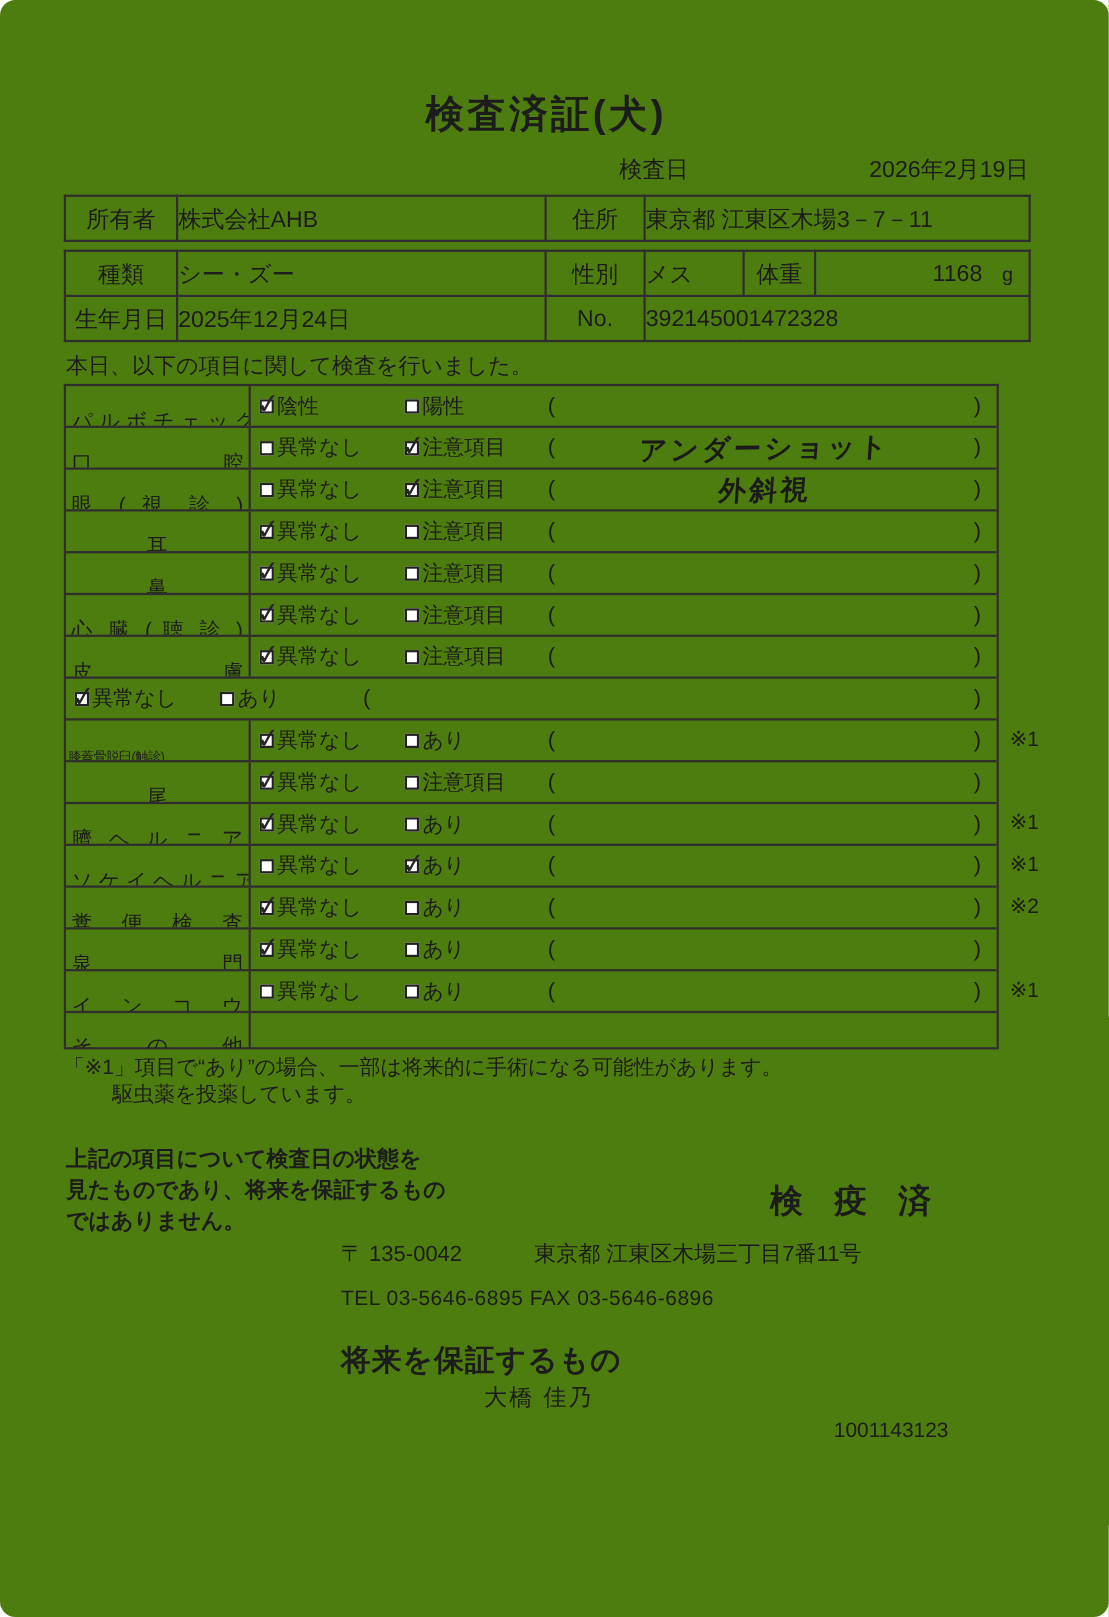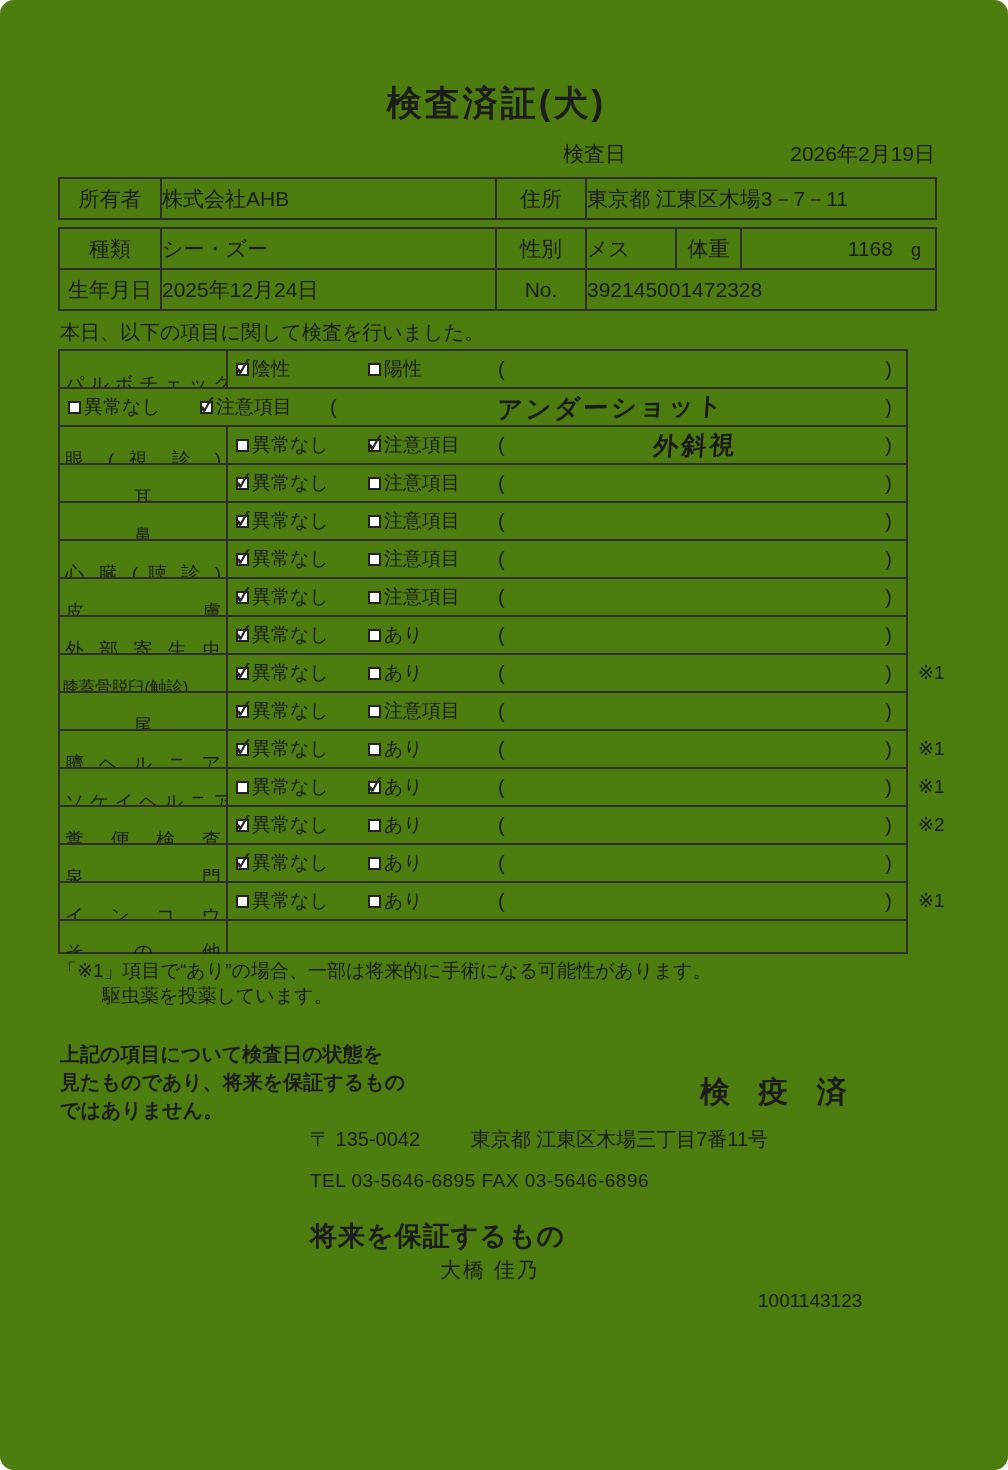--- a/index.html
+++ b/index.html
@@ -33,21 +33,21 @@
 
   .chk { position:absolute; top:349px; left:0; width:850px; box-sizing:border-box;
          border:2px solid #2e2e2e; border-bottom:none; }
   .chk-row { position:relative; display:flex; height:38px; box-sizing:border-box;
              border-bottom:2px solid #2e2e2e; align-items:stretch; }
   .chk-row.short { height:33px; }
   .chk-label { width:168px; flex:none; border-right:2px solid #2e2e2e; box-sizing:border-box;
                font-size:19px; line-height:34px; padding:16px 5px; overflow:hidden; white-space:nowrap; }
   .chk-label.justify { text-align:justify; text-align-last:justify; }
   .chk-label.center { text-align:center; text-align-last:center; }
-  .chk-label.tight { font-size:17px; letter-spacing:-0.5px; padding-left:2px; }
+  .chk-label.tight { font-size:12px; letter-spacing:-0.5px; padding-left:2px; }
   .short .chk-label { line-height:29px; }
   .chk-body { flex:1; display:flex; align-items:center; padding-left:8px; font-size:19px; }
   .opt { display:flex; align-items:center; }
   .opt1 { width:132px; flex:none; }
   .opt2 { width:130px; flex:none; }
   .box { width:13px; height:13px; border:2px solid #222; margin-right:3px; position:relative; flex:none; box-sizing:border-box; background:#fff; }
   .box.checked::after { content:"✓"; position:absolute; left:-5px; top:-13px; font-size:26px;
                         font-weight:bold; color:#262626; transform:rotate(-6deg); }
   .paren-group { flex:1; display:flex; align-items:center; padding-right:14px; font-size:20px; }
   .paren-text { flex:1; text-align:center; }
@@ -56,21 +56,21 @@
   .remark { position:absolute; left:858px; top:6px; font-size:19px; white-space:nowrap; }
 
   .footnotes { position:absolute; top:958px; left:0; font-size:19px; line-height:25px; }
   .fn-indent { padding-left:44px; }
 
   .disclaimer { position:absolute; top:1040px; left:2px; font-size:20px; line-height:28px; font-weight:600; }
 
   .stamp { position:absolute; top:1072px; left:642px; font-size:30px; letter-spacing:10px; font-weight:600; }
 
   .postal-line { position:absolute; top:1126px; left:252px; font-size:20px; }
-  .postal-code { margin-right:45px; }
+  .postal-code { margin-right:60px; }
   .tel-line { position:absolute; top:1170px; left:252px; font-size:19px; letter-spacing:0.5px; }
   .clinic { position:absolute; top:1218px; left:252px; font-size:27px; font-weight:600; letter-spacing:1px; }
   .examiner { position:absolute; top:1256px; left:382px; font-size:21px; letter-spacing:2px; }
   .serial { position:absolute; top:1290px; left:700px; font-size:19px; }
 </style>
 </head>
 <body>
 
 <div class="doc">
   <div class="content">
@@ -147,20 +147,21 @@
       </span>
       <span class="paren-group">
         <span class="pl">(</span>
         <span class="paren-text"></span>
         <span class="pr">)</span>
       </span>
     </div>
 
   </div>
         <div class="chk-row">
+    <div class="chk-label justify">口 腔</div>
     <div class="chk-body">
       <span class="opt opt1">
         <span class="box"></span>
         <span class="opt-text">異常なし</span>
       </span>
       <span class="opt opt2">
         <span class="box checked"></span>
         <span class="opt-text">注意項目</span>
       </span>
       <span class="paren-group">
@@ -260,21 +261,20 @@
       </span>
       <span class="paren-group">
         <span class="pl">(</span>
         <span class="paren-text"></span>
         <span class="pr">)</span>
       </span>
     </div>
 
   </div>
         <div class="chk-row">
-    <div class="chk-label justify">外 部 寄 生 虫</div>
     <div class="chk-body">
       <span class="opt opt1">
         <span class="box checked"></span>
         <span class="opt-text">異常なし</span>
       </span>
       <span class="opt opt2">
         <span class="box"></span>
         <span class="opt-text">あり</span>
       </span>
       <span class="paren-group">

